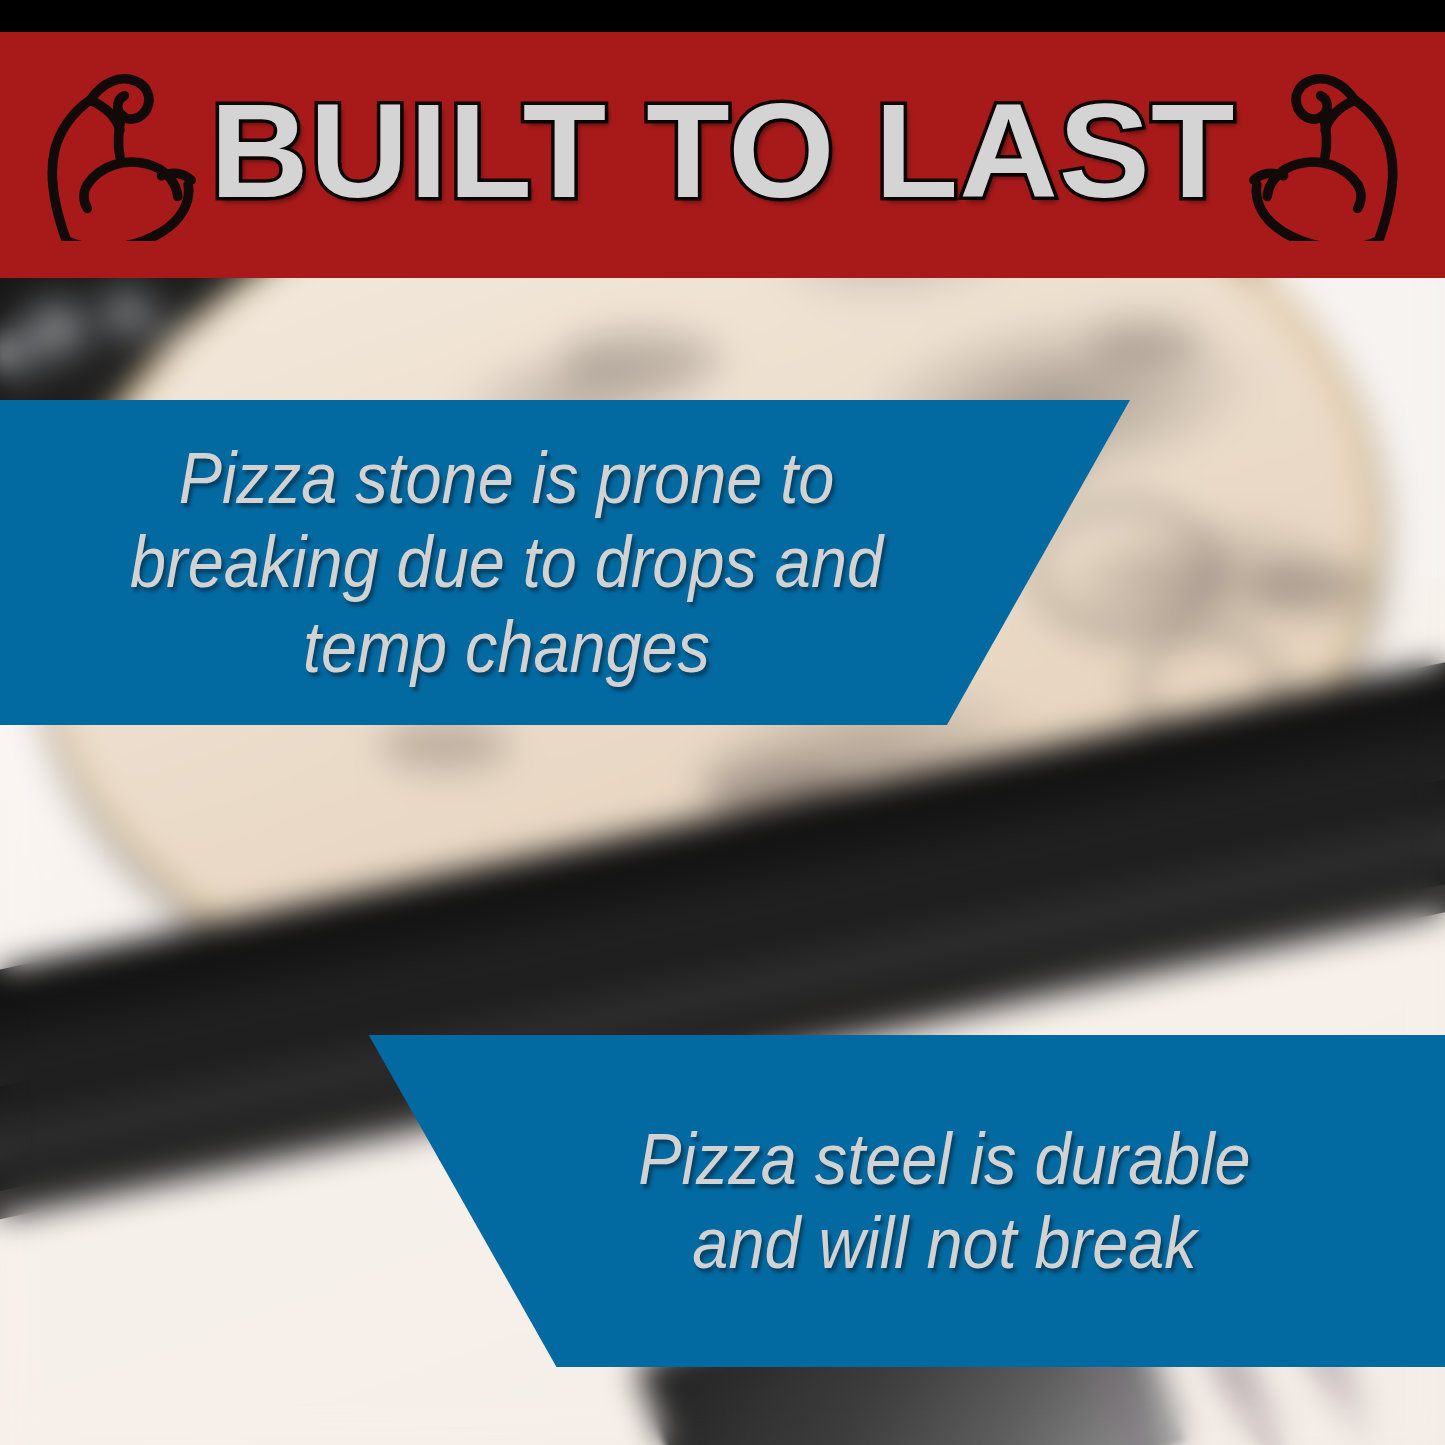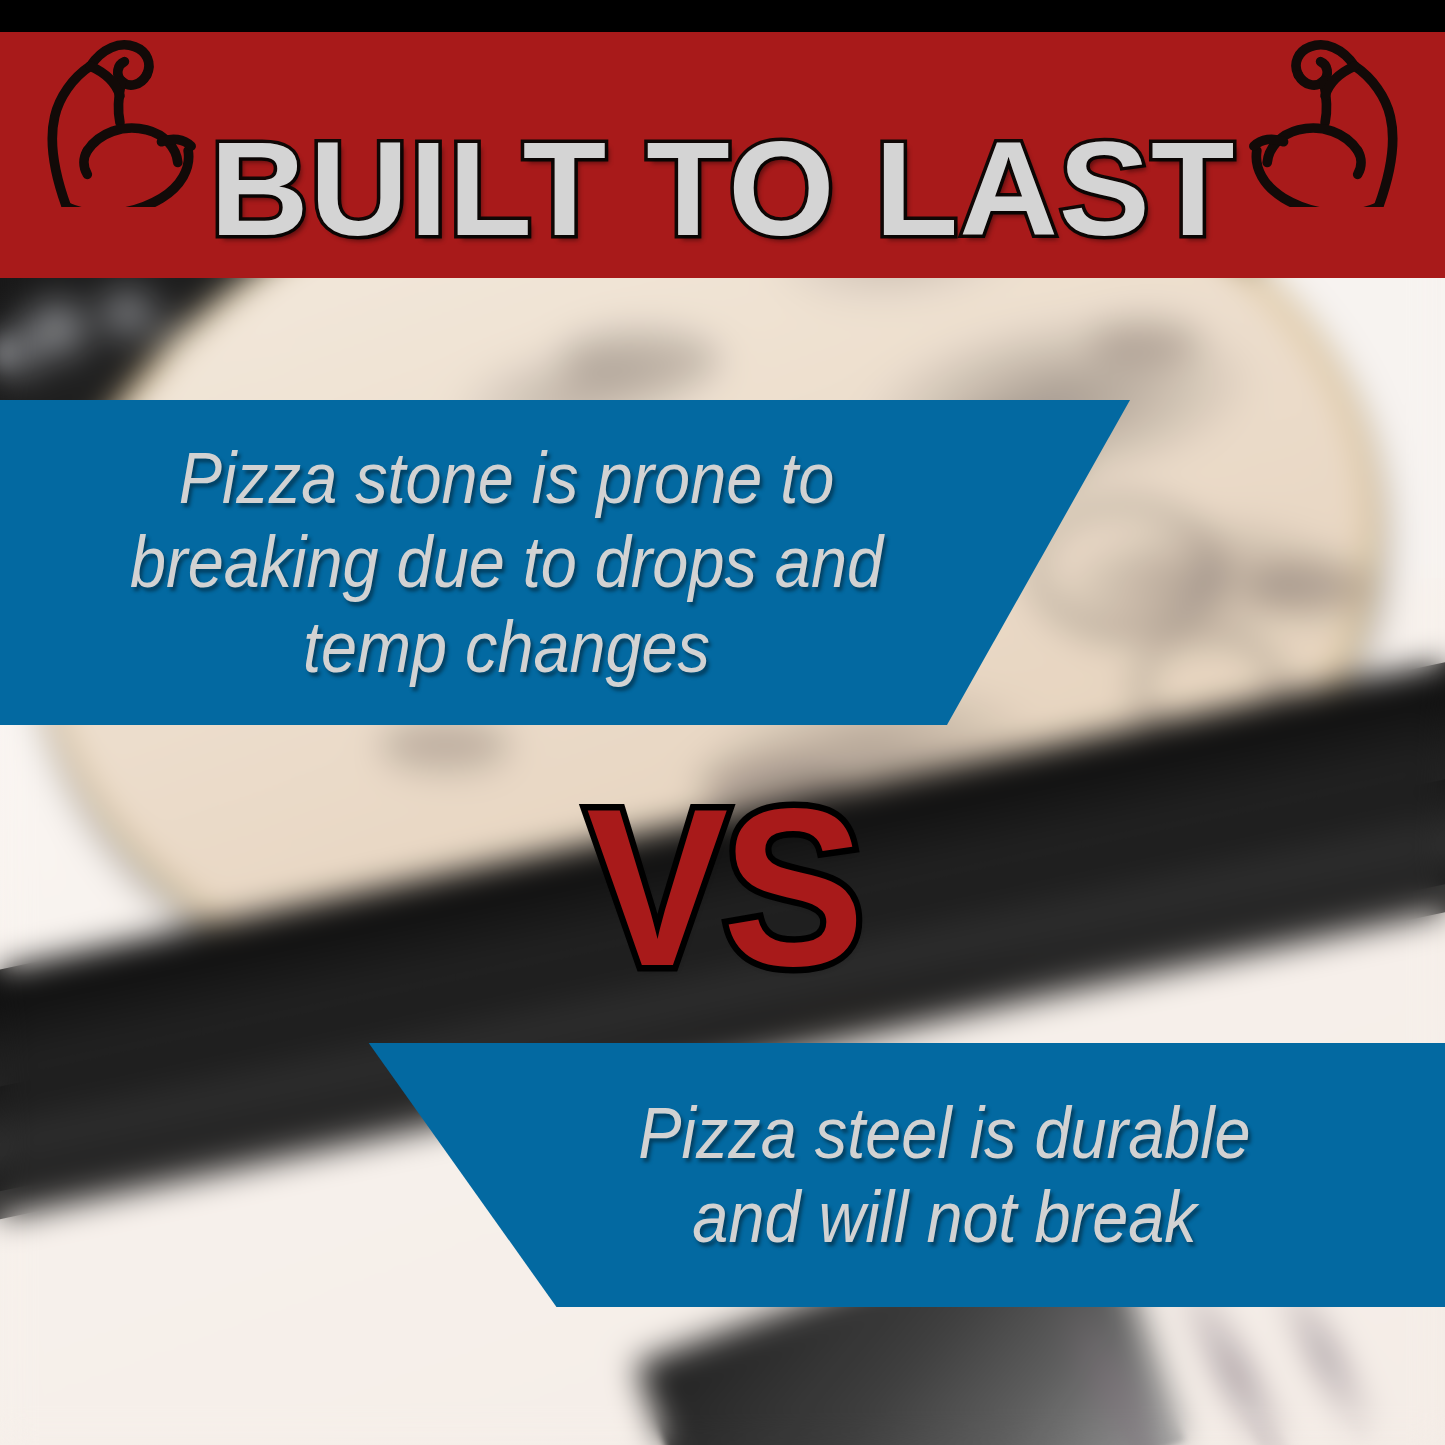--- a/index.html
+++ b/index.html
@@ -124,20 +124,21 @@
   }
 
   
   .header-banner {
     position: absolute;
     left: 0; top: 32px;
     width: 100%; height: 246px;
     background: #a81a1a;
     z-index: 25;
     display: flex;
+    align-items: center;
     justify-content: center;
     gap: 22px;
   }
   .muscle-icon { flex: 0 0 auto; display: block; }
   .muscle-icon.right { transform: scaleX(-1); }
 
   .headline {
     font-size: 134px;
     font-weight: bold;
     letter-spacing: 1px;
@@ -179,24 +180,23 @@
     clip-path: polygon(0 0, 100% 0, 83.8% 100%, 0 100%);
     justify-content: flex-start;
   }
   .callout-stone .callout-text {
     padding: 0 190px 0 60px;
   }
 
   
   .callout-steel {
     left: 300px; top: 1035px;
-    width: 1145px; height: 264px;
+    width: 1145px; height: 332px;
     clip-path: polygon(6.0% 0, 100% 0, 100% 100%, 22.4% 100%);
     justify-content: flex-end;
-    margin-top: 8px;
   }
   .callout-steel .callout-text {
     padding: 0 50px 0 210px;
   }
 
   
   .vs {
     position: absolute;
     left: 0; top: 775px;
     width: 100%;
@@ -291,23 +291,20 @@
   </div>
 
   <div class="callout callout-stone">
     <div class="callout-text">
       <span>Pizza stone is prone to</span><br>
       <span>breaking due to drops and</span><br>
       <span>temp changes</span>
     </div>
   </div>
 
-  <div class="vs">
-    <span class="vs-text">VS</span>
-  </div>
 
   <div class="callout callout-steel">
     <div class="callout-text">
       <span>Pizza steel is durable</span><br>
       <span>and will not break</span>
     </div>
   </div>
 
 </div>
 

